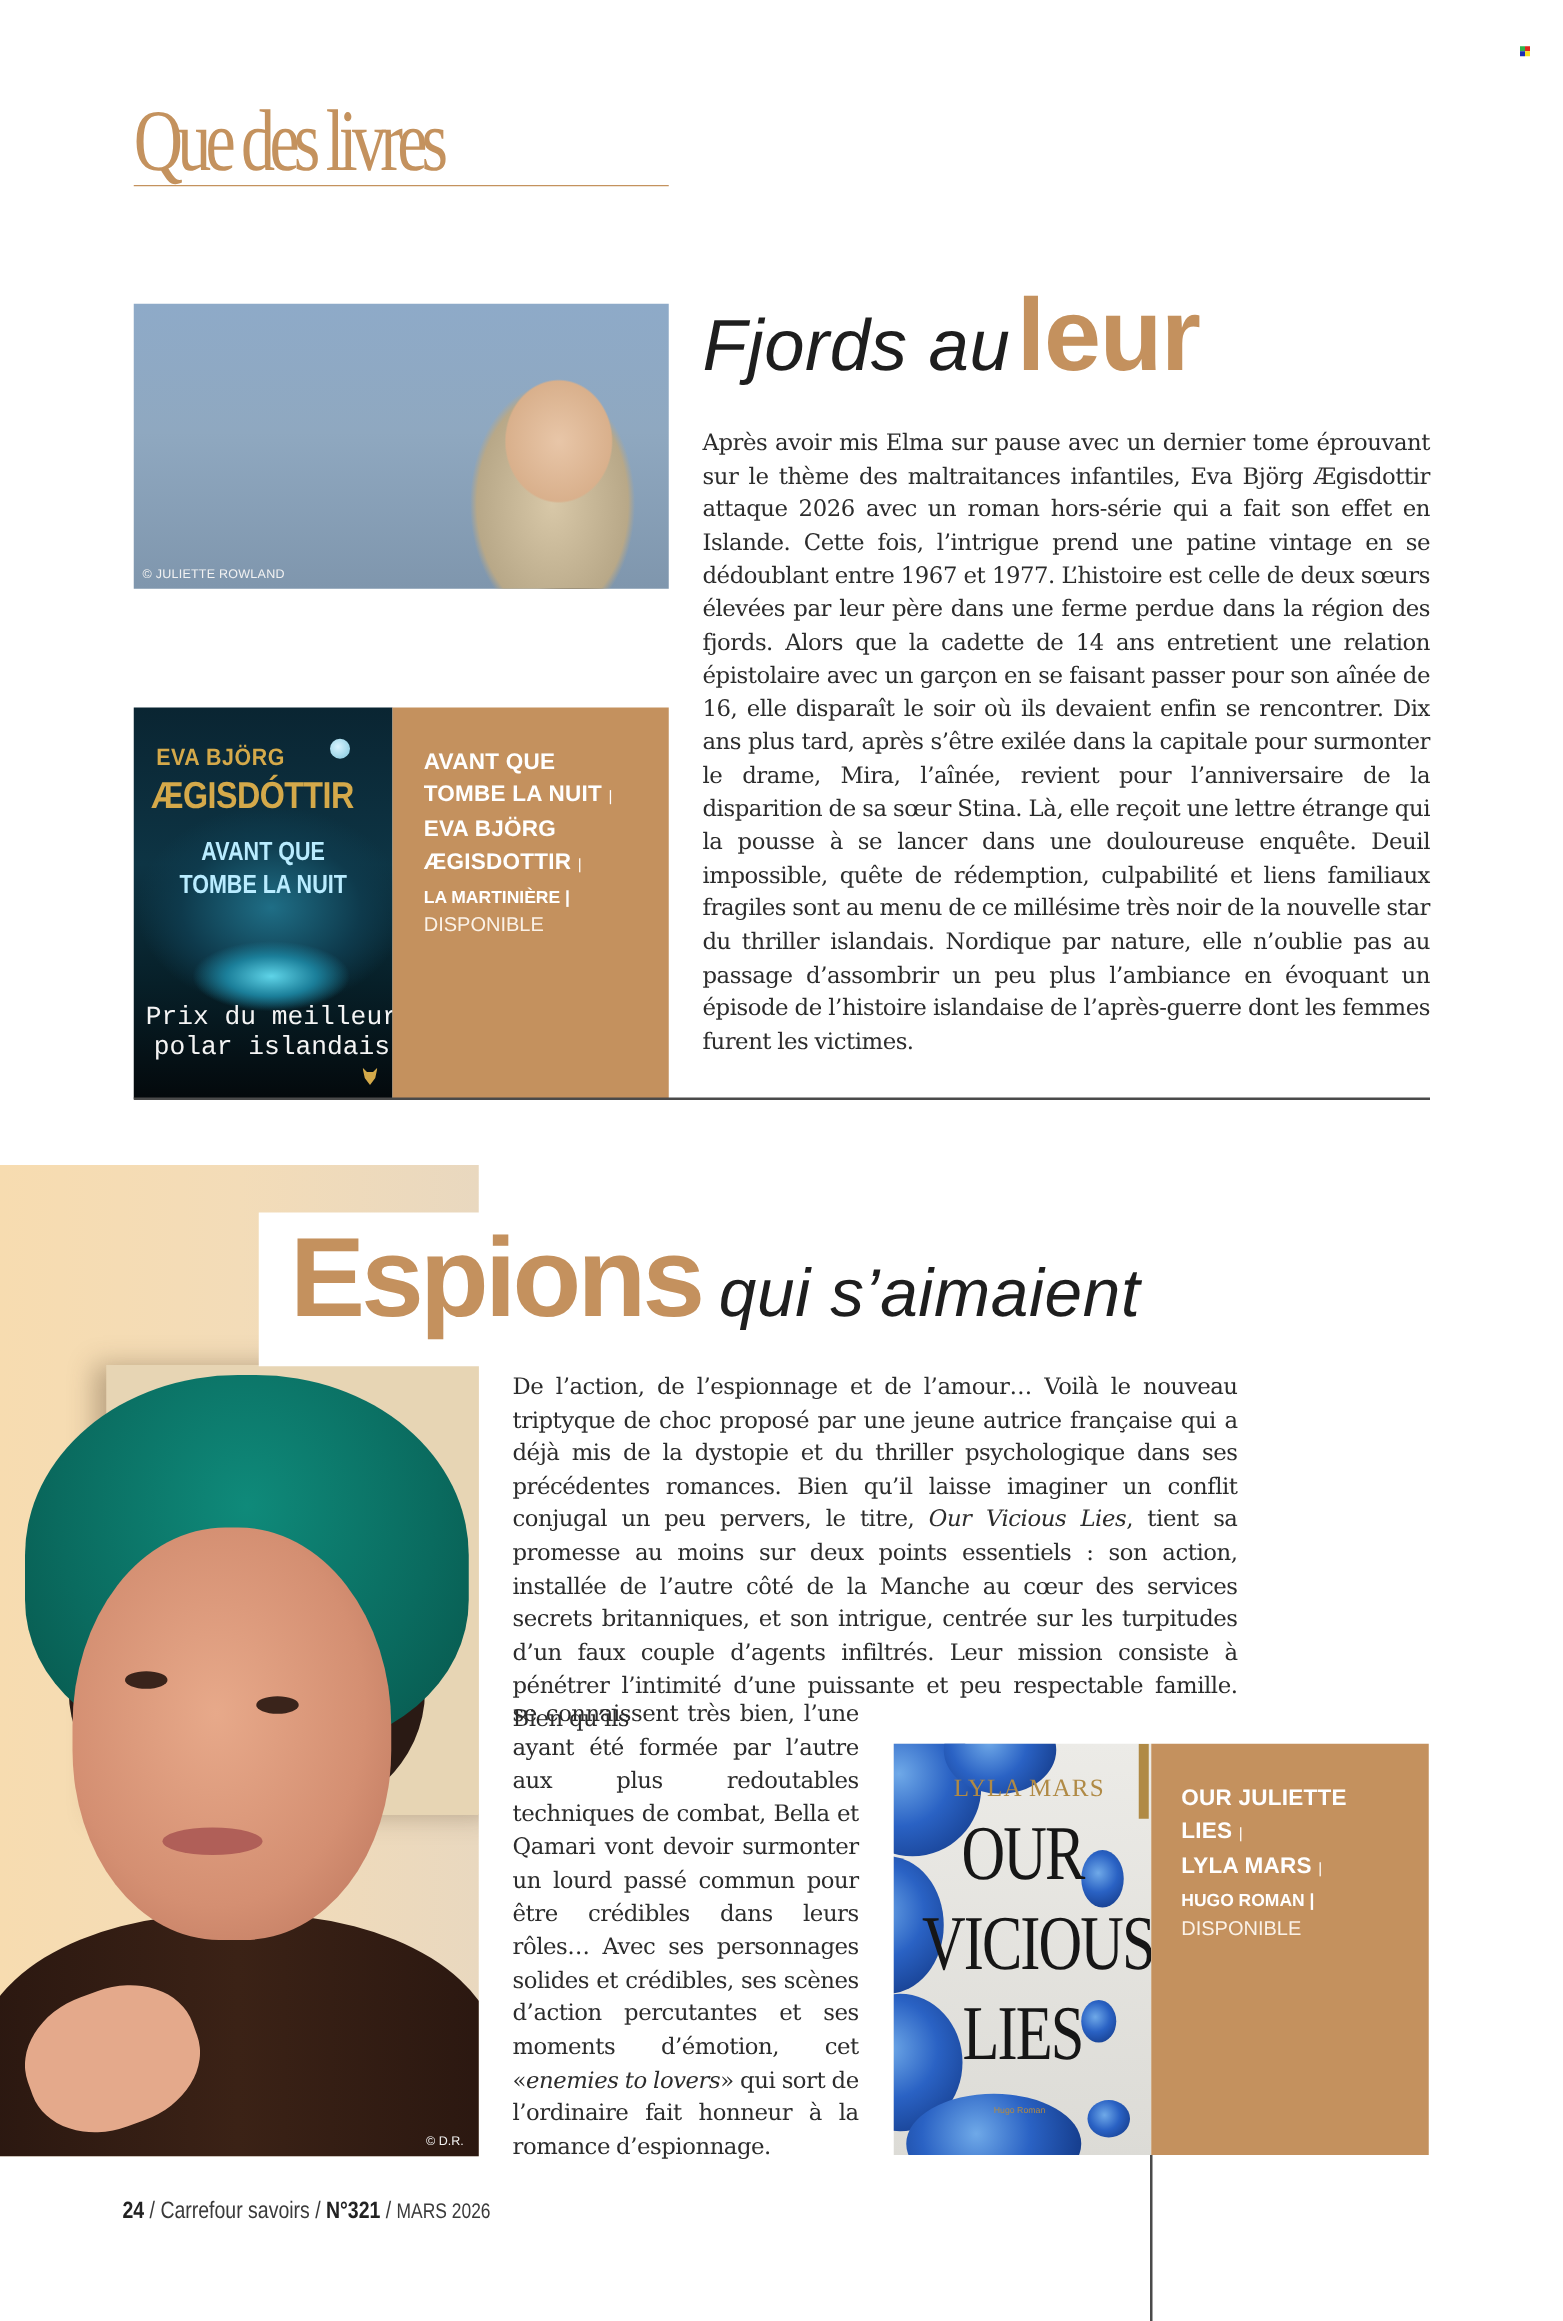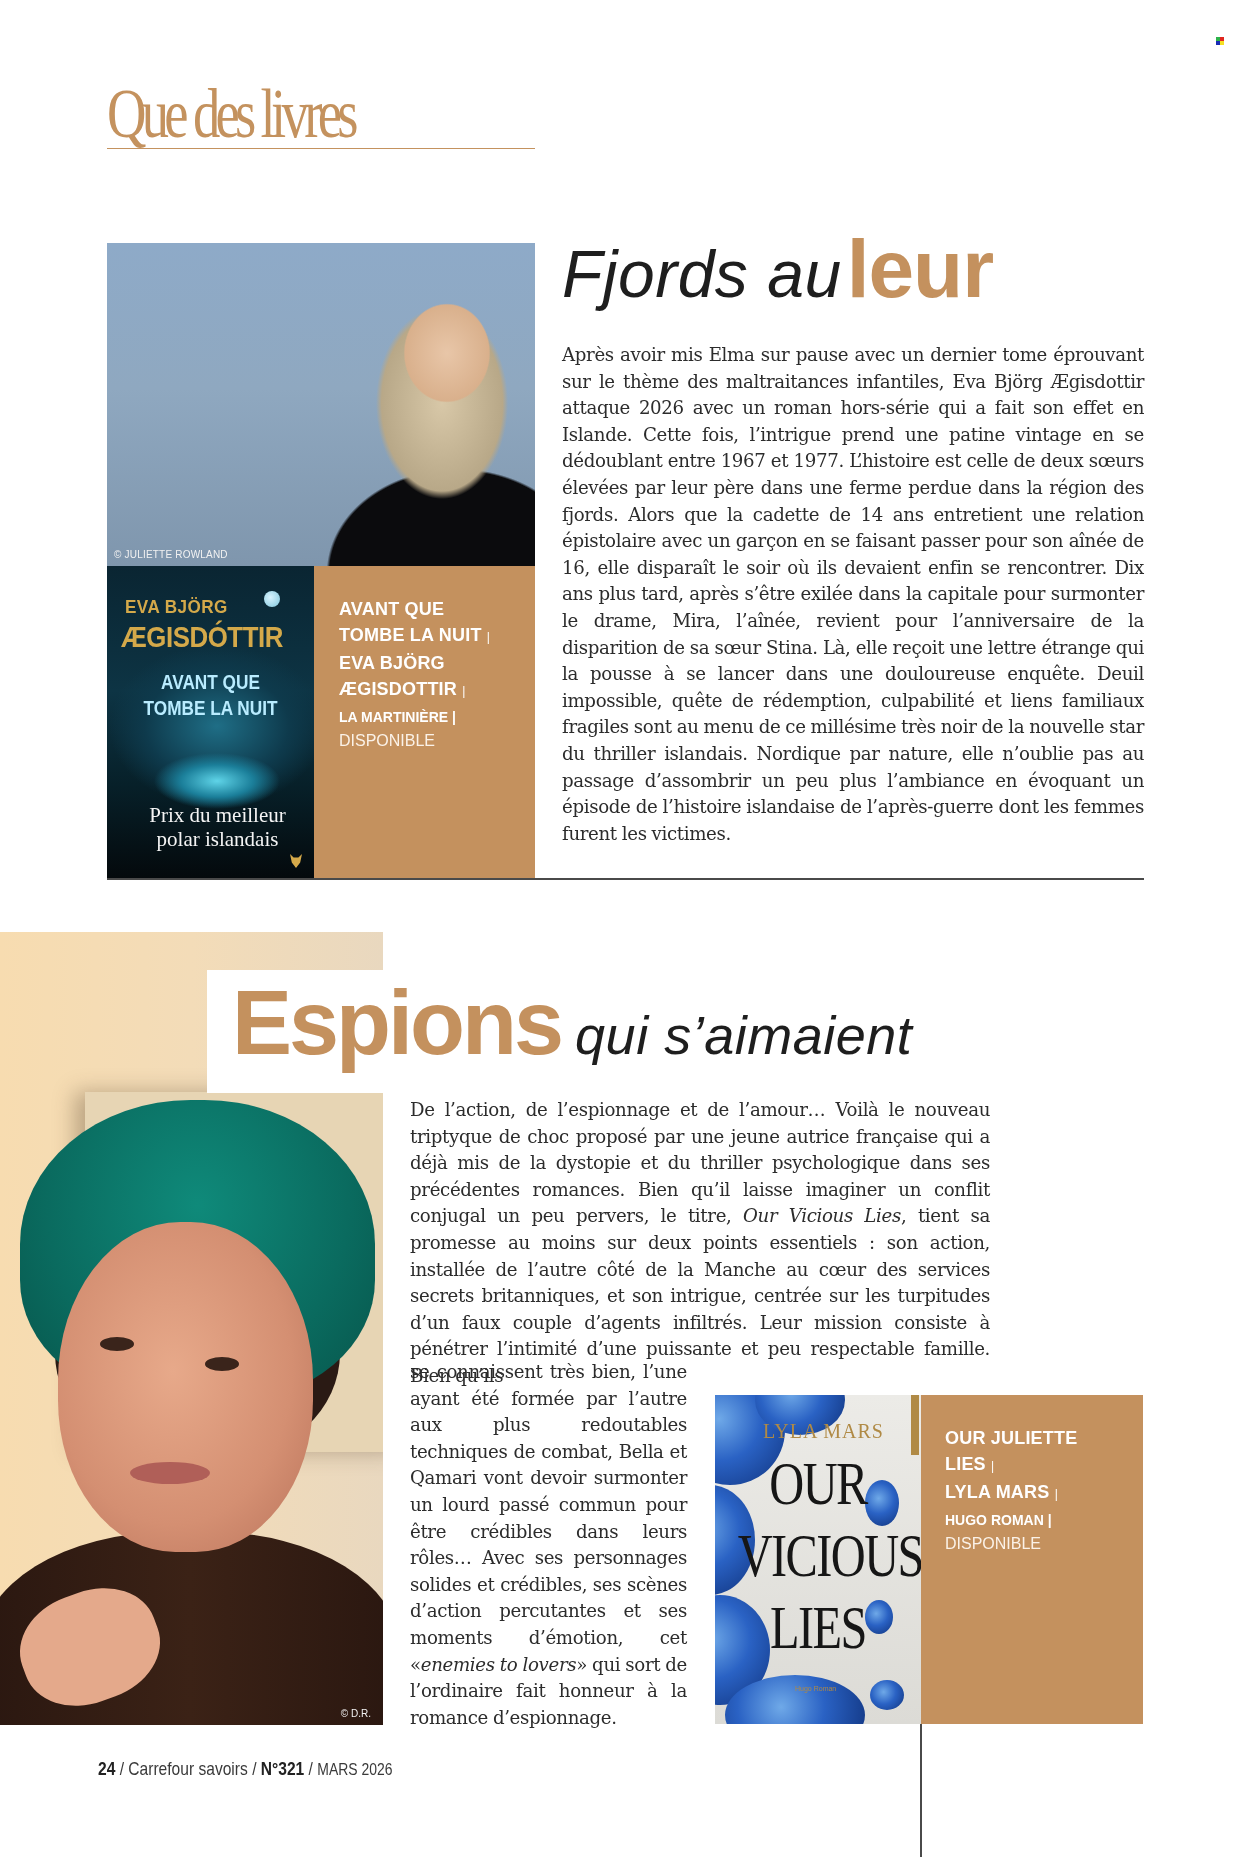--- a/index.html
+++ b/index.html
@@ -16,21 +16,21 @@
   }
   .masthead-title {
     position: absolute; left: 0; top: 0;
     font-family: "Liberation Serif", serif; font-size: 70px; line-height: 70px;
     letter-spacing: -6px; color: #c4925e; transform: scaleX(0.78); transform-origin: left top;
     white-space: nowrap;
   }
 
   
   .photo1 {
-    position: absolute; left: 107px; top: 243px; width: 428px; height: 323px;
+    position: absolute; left: 107px; top: 243px; width: 428px; height: 228px;
     background:
       radial-gradient(ellipse 70px 80px at 340px 110px, #e8c6a8 0%, #d9b08c 60%, transparent 62%),
       radial-gradient(ellipse 110px 160px at 335px 160px, #d8c8a8 0%, #b8a888 55%, transparent 60%),
       radial-gradient(ellipse 150px 120px at 350px 330px, #0b0b0d 0%, #0b0b0d 85%, transparent 87%),
       linear-gradient(180deg, #8eaac8 0%, #8fa8c0 45%, #7f96ad 100%);
     overflow: hidden;
   }
   .photo1-credit {
     position: absolute; left: 7px; bottom: 6px;
     font-family: "Liberation Sans", sans-serif; font-size: 10px; color: #f2f2f2; letter-spacing: 0.2px;
@@ -57,42 +57,42 @@
     font-family: "Liberation Sans", sans-serif; font-weight: bold; font-size: 30px; color: #d4a94a;
     letter-spacing: -0.5px; transform: scaleX(0.86); transform-origin: left; white-space: nowrap;
   }
   .cover1-title {
     position: absolute; left: 0; top: 103px; width: 207px; text-align: center;
     font-family: "Liberation Sans", sans-serif; font-weight: bold; font-size: 21px; line-height: 26px;
     color: #b9ecff; transform: scaleX(0.82);
   }
   .cover1-prize {
     position: absolute; left: 0; top: 237px; width: 221px; text-align: center;
-    font-family: Liberation Serif, serif; font-size: 21px; line-height: 24px; color: #f4f4f4;
+    font-family: Liberation Mono, monospace; font-size: 21px; line-height: 24px; color: #f4f4f4;
   }
   .cover1-logo {
     position: absolute; left: 183px; top: 288px; width: 12px; height: 14px;
     background: #d4a94a; clip-path: polygon(0 0, 30% 25%, 70% 25%, 100% 0, 85% 60%, 50% 100%, 15% 60%);
   }
   .caption {
     position: absolute; background: #c4915e; color: #ffffff;
     font-family: "Liberation Sans", sans-serif;
   }
   .caption1 { left: 314px; top: 566px; width: 221px; height: 313px; padding: 30px 10px 0 25px; }
   .caption .cap-title { font-weight: bold; font-size: 18px; line-height: 26px; letter-spacing: 0.2px; }
   .caption .pipe { font-size: 12px; font-weight: normal; }
   .caption .cap-pub { font-weight: bold; font-size: 14px; line-height: 20px; margin-top: 3px; }
   .caption .cap-status { font-size: 16px; line-height: 20px; margin-top: 4px; color: #fbf2e8; }
 
   .article1-heading {
     position: absolute; left: 562px; top: 222px; white-space: nowrap;
   }
   .h-light {
     font-family: "Liberation Sans", sans-serif; font-style: italic; font-weight: normal;
-    font-size: 66px; color: #1e1e1e; letter-spacing: 0.5px;
+    font-size: 58px; color: #1e1e1e; letter-spacing: 0.5px;
   }
   .h-bold {
     font-family: "Liberation Sans", sans-serif; font-weight: bold; font-size: 82px;
     color: #c4915e; letter-spacing: -1px;
   }
   .body-text {
     position: absolute; font-family: "DejaVu Serif", serif; font-size: 18.2px;
     line-height: 26.6px; color: #2c2c2c; text-align: justify; letter-spacing: -0.35px;
     word-spacing: -0.5px;
   }

